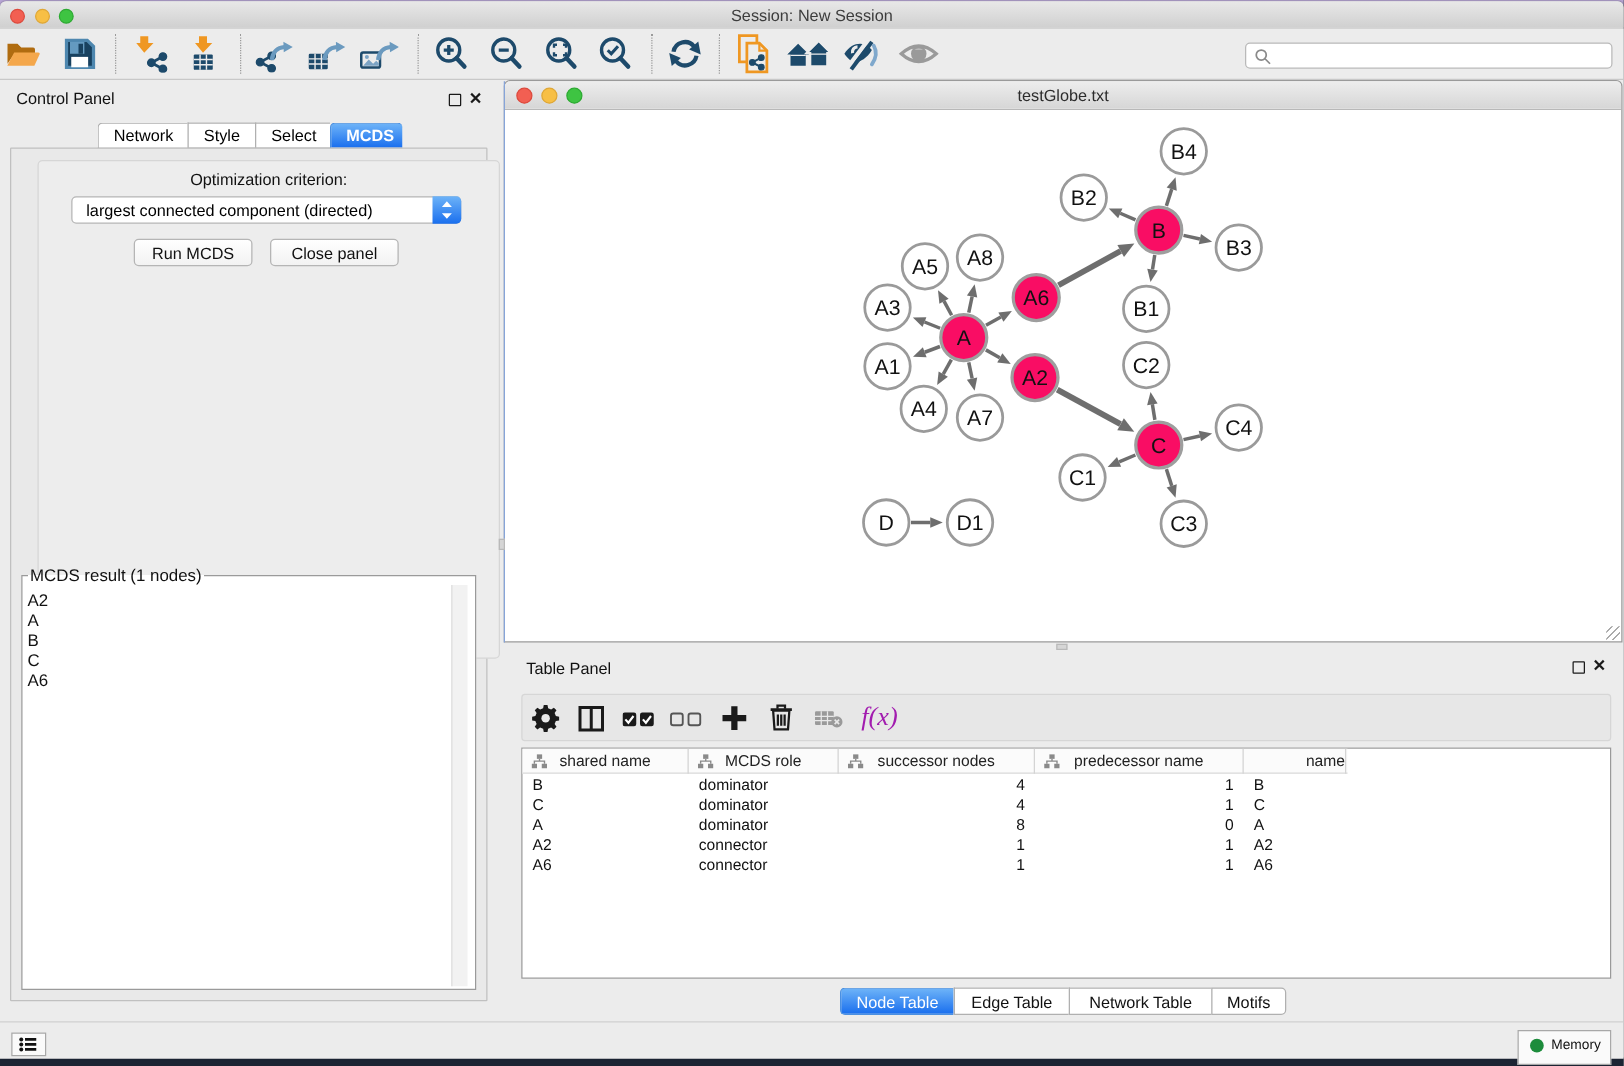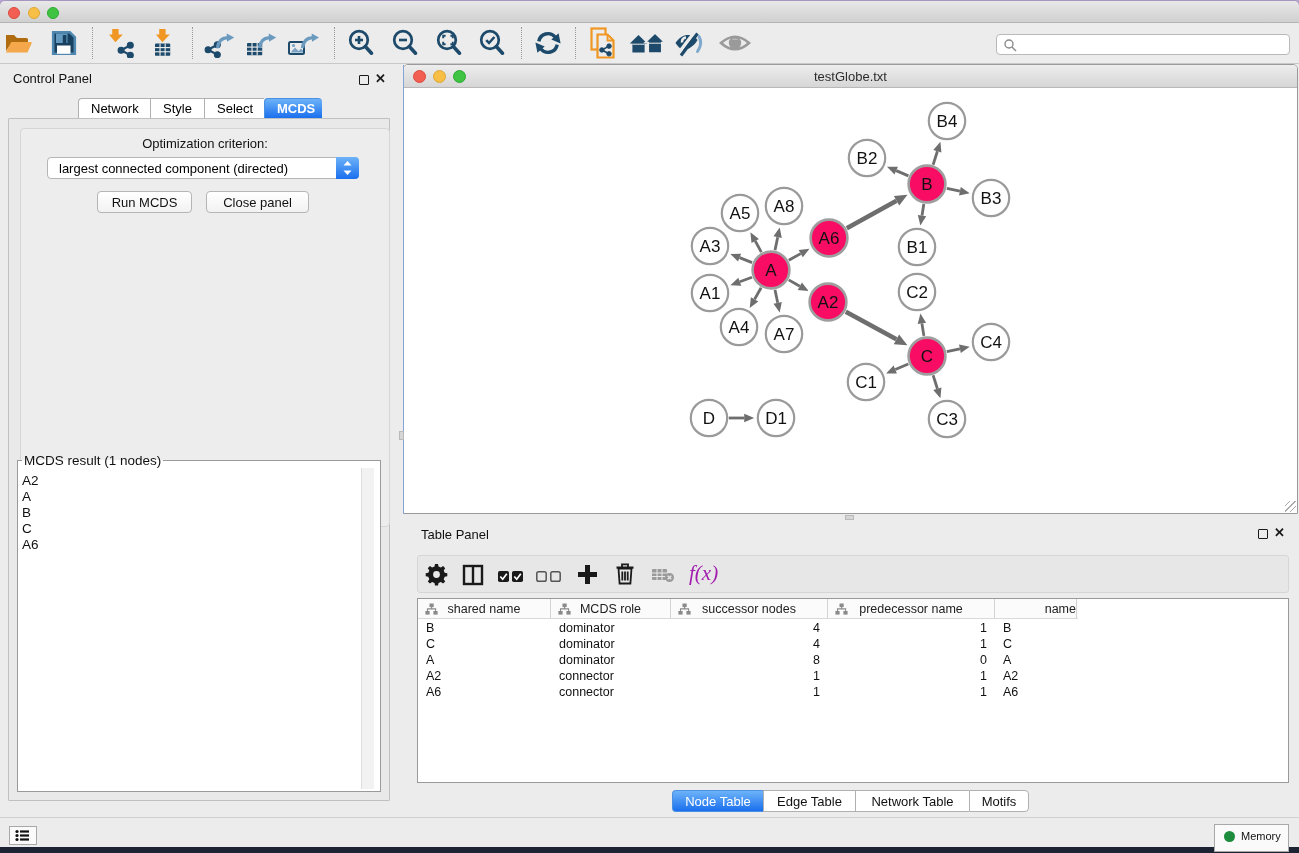--- a/index.html
+++ b/index.html
@@ -25,21 +25,21 @@
 
 #cp-head { position:absolute; left:0; top:0; width:396px; height:27px; }
 #cp-head .t { position:absolute; left:13px; top:7px; font-size:13px; color:#111; }
 .sqbtn { position:absolute; width:10px; height:10px; border:1.5px solid #1a1a1a; border-radius:1px; }
 .xbtn { position:absolute; font-size:13px; font-weight:bold; color:#1a1a1a; }
 #cp-tabs { position:absolute; left:78px; top:34px; height:21px; display:flex; font-size:13px; }
 .cptab { border:1px solid #b0b0b0; background:#fff; padding:2px 12px 0; height:21px; text-align:center; border-right:none; }
 .cptab:first-child { border-radius:4px 0 0 0; }
 .cptab.sel { background:linear-gradient(#6db3f8,#1a6fee); color:#fff; border-color:#4a90e2; border-radius:4px 4px 0 0; }
 #cp-outer { position:absolute; left:8px; top:54px; width:382px; height:683px; background:#e9e9e9; border:1px solid #c0c0c0; border-radius:1px; }
-#cp-inner { position:absolute; left:11px; top:9px; width:370px; height:399px; background:#ededed; border:1px solid #d6d6d6; border-radius:4px; }
+#cp-inner { position:absolute; left:21px; top:9px; width:370px; height:399px; background:#ededed; border:1px solid #d6d6d6; border-radius:4px; }
 #opt-label { position:absolute; left:0; top:7px; width:100%; text-align:center; font-size:13px; color:#111; }
 #combo { position:absolute; left:26px; top:28px; width:312px; height:22px; background:#fff; border:1px solid #b5b5b5; border-radius:4px; font-size:13px; }
 #combo .txt { position:absolute; left:11px; top:3px; }
 #combo .btn { position:absolute; right:-1px; top:-1px; width:23px; height:22px; background:linear-gradient(#6db3f8,#1a6fee); border-radius:0 4px 4px 0; }
 .btnlike { position:absolute; height:22px; background:linear-gradient(#ffffff,#f2f2f2); border:1px solid #b5b5b5; border-radius:4px; font-size:13px; text-align:center; color:#111; }
 #mcds-box { position:absolute; left:8px; top:334px; width:364px; height:339px; background:#fff; border:1px solid #9a9a9a; margin:0; padding:0; }
 #mcds-box legend { margin-left:4px; padding:0 2px; font-size:13.5px; color:#111; }
 #mcds-list { position:absolute; left:4px; top:5px; font-size:13.5px; color:#111; line-height:16px; }
 #mcds-sb { position:absolute; right:6px; top:0px; width:13px; height:321px; background:#f2f2f2; border-left:1px solid #ddd; }
 
@@ -71,20 +71,21 @@
 #sb-mem .t { position:absolute; left:26px; top:5px; color:#111; }
 </style>
 </head>
 <body>
 <div id="desktop-top"></div>
 <div id="appwin">
   <div id="titlebar">
     <div class="tl r"></div>
       <div class="tl y"></div>
       <div class="tl g"></div>
+    <div class="title">Session: New Session</div>
   </div>
   <div id="toolbar">
     <div id="tb-icons">
         <div class="tbsep" style="left:92px;"></div>
         <div class="tbsep" style="left:192px;"></div>
         <div class="tbsep" style="left:334px;"></div>
         <div class="tbsep" style="left:521px;"></div>
         <div class="tbsep" style="left:575px;"></div>
         <div class="tbi" style="left:3px;width:30px;">
           <svg width="30" height="24" viewBox="0 0 30 24">

